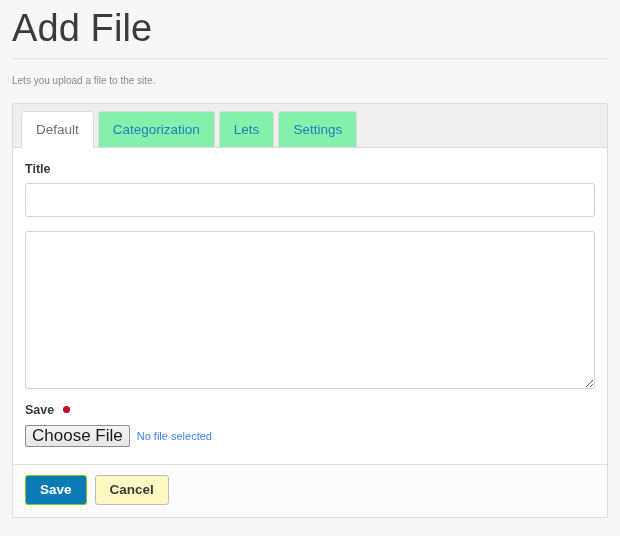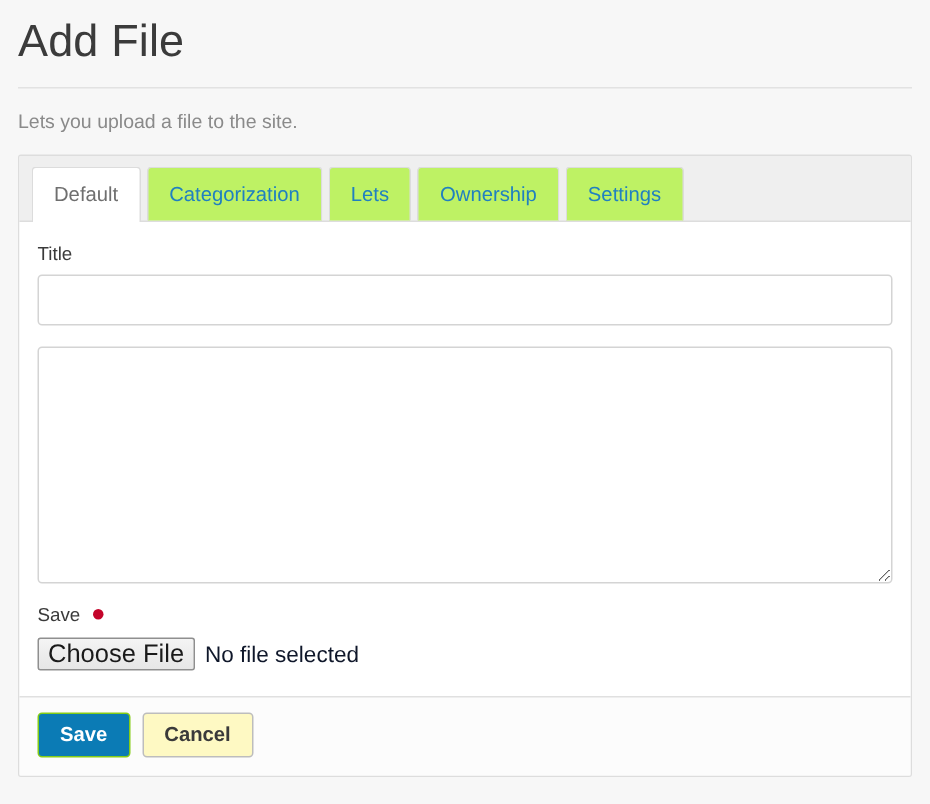--- a/index.html
+++ b/index.html
@@ -21,35 +21,35 @@
     width: 620px;
     height: 536px;
     box-sizing: border-box;
     padding: 0 12px;
   }
 
   
   .page-title {
     margin: 0;
     padding: 10px 0 12px 0;
-    font-size: 30px;
+    font-size: 38px;
     font-weight: normal;
     line-height: 36px;
     color: #3b3b3b;
     letter-spacing: 0.1px;
   }
   .title-rule {
     height: 1px;
     background: #e2e2e2;
     margin: 0 0 0 0;
   }
   .page-subtitle {
     margin: 0;
     padding: 14px 0 14px 0;
-    font-size: 13px;
+    font-size: 10px;
     line-height: 16px;
     color: #8a8a8a;
   }
 
   
   .panel {
     background: #ffffff;
     border: 1px solid #dddddd;
     border-radius: 2px;
     box-sizing: border-box;
@@ -71,21 +71,21 @@
   .tab {
     display: inline-block;
     box-sizing: border-box;
     height: 36px;
     line-height: 35px;
     padding: 0 14px;
     font-size: 13.5px;
     border: 1px solid #dcdcdc;
     border-bottom: none;
     border-radius: 3px 3px 0 0;
-    background: #bef264;
+    background: #86efac;
     color: #2080c0;
     text-decoration: none;
     cursor: pointer;
     white-space: nowrap;
     position: relative;
   }
   .tab.active {
     background: #ffffff;
     color: #6f6f6f;
     border-color: #dcdcdc;
@@ -101,21 +101,21 @@
   }
   .field {
     margin-bottom: 14px;
   }
   .field:last-child {
     margin-bottom: 0;
   }
   .field-label {
     display: block;
     font-size: 12.5px;
-    font-weight: normal;
+    font-weight: bold;
     color: #3a3a3a;
     margin: 0 0 6px 0;
     line-height: 15px;
   }
   .req-dot {
     display: inline-block;
     width: 7px;
     height: 7px;
     border-radius: 50%;
     background: #c4042a;
@@ -169,22 +169,22 @@
     font-family: "Liberation Sans", sans-serif;
     font-size: 17px;
     color: #1a1a1a;
     background: linear-gradient(#f4f4f4, #e6e6e6);
     border: 1px solid #8f8f8f;
     border-radius: 2px;
     cursor: pointer;
     white-space: nowrap;
   }
   .file-status {
-    font-size: 15px;
-    color: #0f172a;
+    font-size: 11px;
+    color: #3b82f6;
     margin-left: 7px;
     white-space: nowrap;
   }
 
   
   .panel-footer {
     border-top: 1px solid #e0e0e0;
     background: #fcfcfc;
     padding: 10px 12px 12px 12px;
     display: flex;
@@ -223,21 +223,20 @@
   <h1 class="page-title">Add File</h1>
   <div class="title-rule"></div>
   <p class="page-subtitle">Lets you upload a file to the site.</p>
 
   <div class="panel">
 
     <div class="tab-bar">
       <a class="tab active" href="#">Default</a>
       <a class="tab" href="#">Categorization</a>
       <a class="tab" href="#">Lets</a>
-      <a class="tab" href="#">Ownership</a>
       <a class="tab" href="#">Settings</a>
     </div>
 
     <div class="panel-body">
 
       <div class="field">
         <label class="field-label">Title</label>
         <input class="text-input" type="text" value="" style="">
       </div>
 

